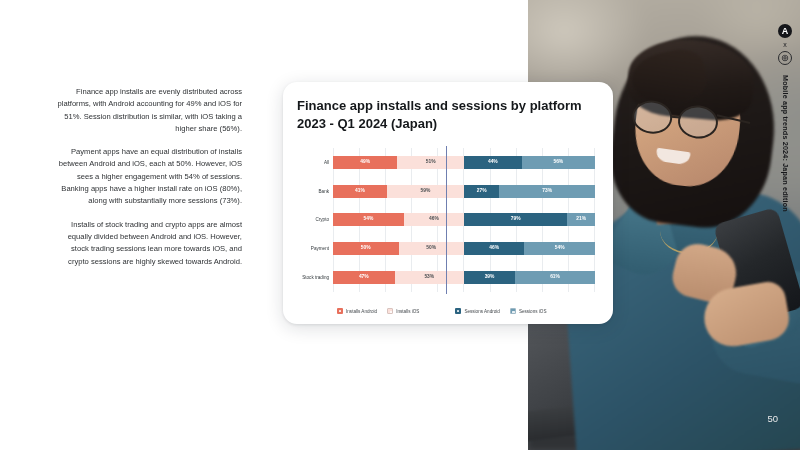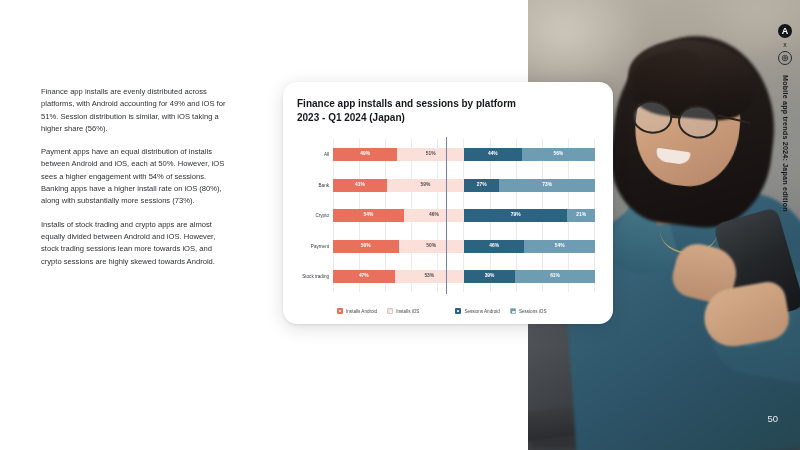--- a/index.html
+++ b/index.html
@@ -216,22 +216,23 @@
     position: absolute;
     right: 22px; bottom: 26px;
     font-size: 9.5px;
     color: #e9e9ea;
     z-index: 6;
   }
 
   
   #text-column {
     position: absolute;
-    left: 41px; top: 86px; width: 190px;
+    left: 52px; top: 86px; width: 190px;
     z-index: 4;
+    text-align: right;
   }
   #text-column p {
     font-size: 7.6px;
     line-height: 1.62;
     color: #2e3134;
     margin-bottom: 11px;
   }
   #text-column p:last-child { margin-bottom: 13px; }
 
   
@@ -240,21 +241,21 @@
     left: 283px; top: 82px;
     width: 330px; height: 242px;
     background: #ffffff;
     border-radius: 14px;
     box-shadow: 0 4px 18px rgba(20,30,40,0.14), 0 1px 3px rgba(20,30,40,0.10);
     z-index: 5;
     padding: 15px 18px 10px 14px;
     display: flex; flex-direction: column;
   }
   #chart-title {
-    font-size: 10px;
+    font-size: 13px;
     font-weight: bold;
     color: #15181b;
     line-height: 1.42;
     margin-bottom: 6px;
     white-space: pre-line;
   }
   #plot-area {
     position: relative;
     flex: 1;
     margin-top: 8px;

